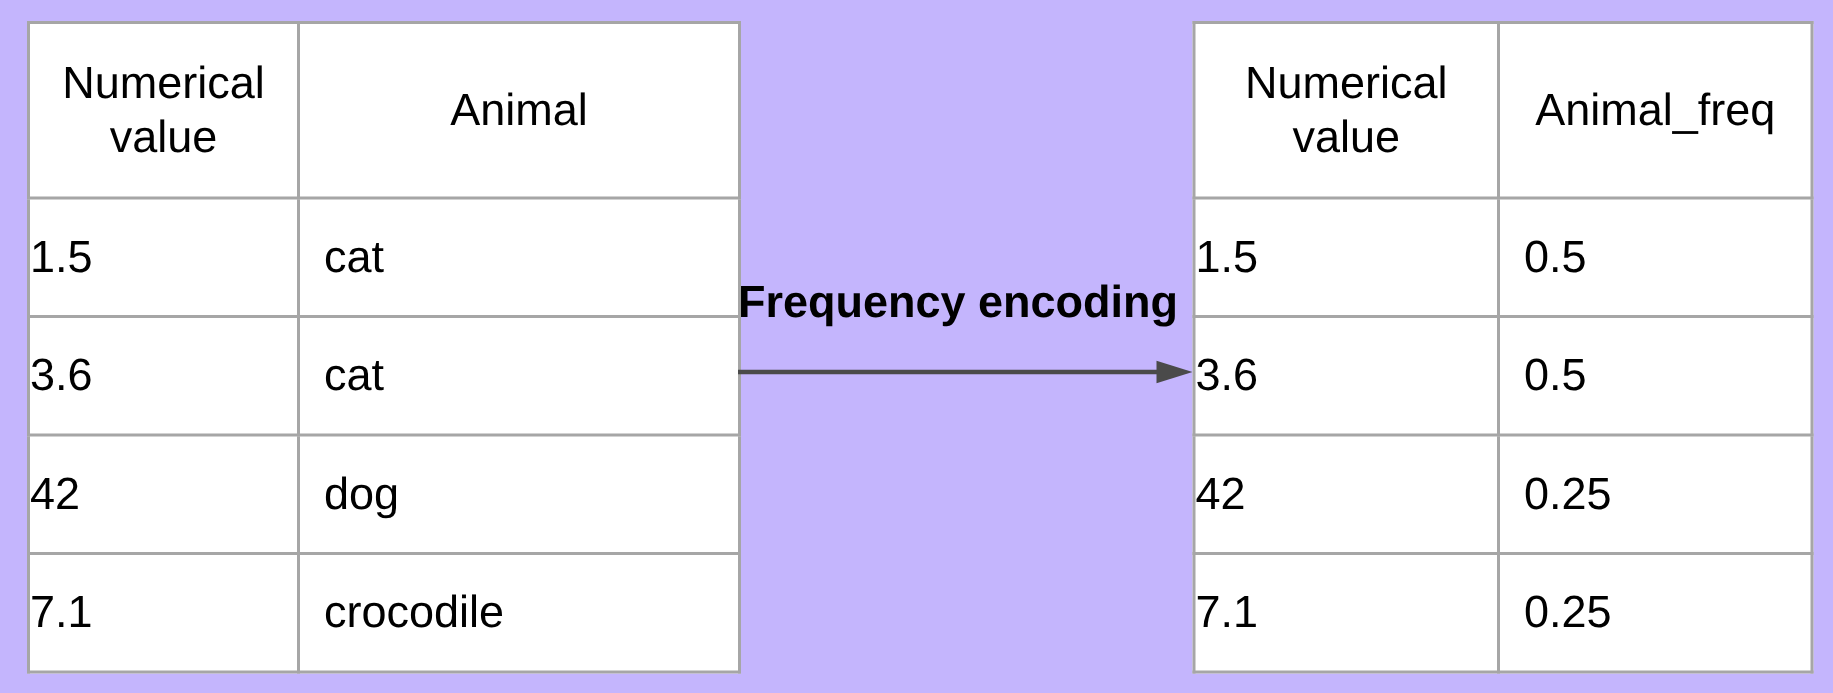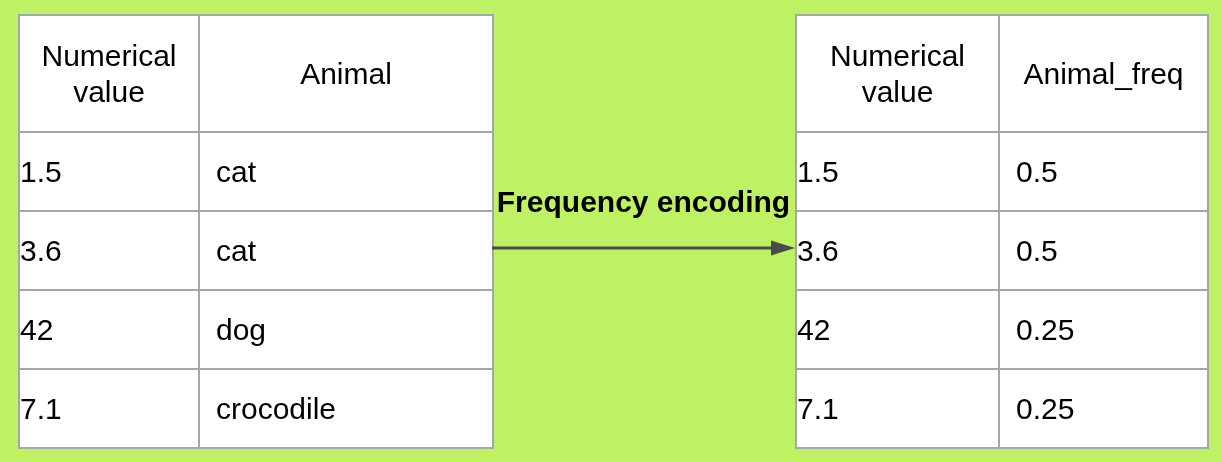--- a/index.html
+++ b/index.html
@@ -4,21 +4,21 @@
 <style>
   html, body {
     margin: 0;
     padding: 0;
     background: #ffffff;
   }
   .canvas {
     position: relative;
     width: 1222px;
     height: 462px;
-    background: #bef264;
+    background: #c4b5fd;
     font-family: "Liberation Sans", sans-serif;
     color: var(--text, #000000);
     overflow: hidden;
   }
   table.data-table {
     position: absolute;
     border-collapse: collapse;
     table-layout: fixed;
     background: #ffffff;
   }
@@ -61,21 +61,21 @@
     left: 492px;
     top: 185px;
     width: 303px;
     height: 75px;
   }
   .arrow-label {
     position: absolute;
     left: 0;
     top: 0;
     width: 100%;
-    text-align: center;
+    text-align: left;
     font-size: 30px;
     font-weight: 700;
     color: var(--text, #000000);
     white-space: nowrap;
   }
   .arrow-svg {
     position: absolute;
     left: 0;
     top: 53px;
     width: 303px;

